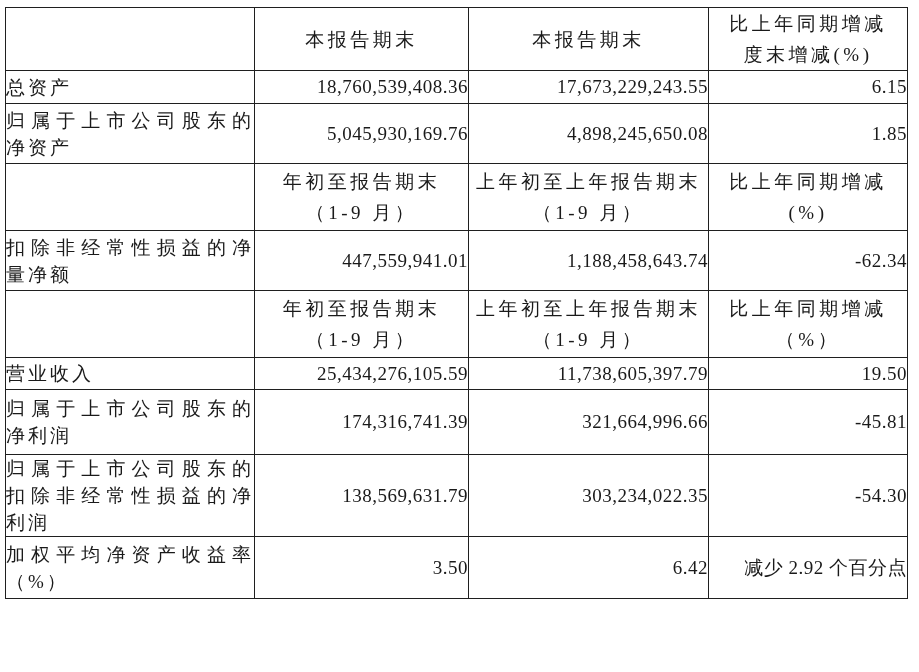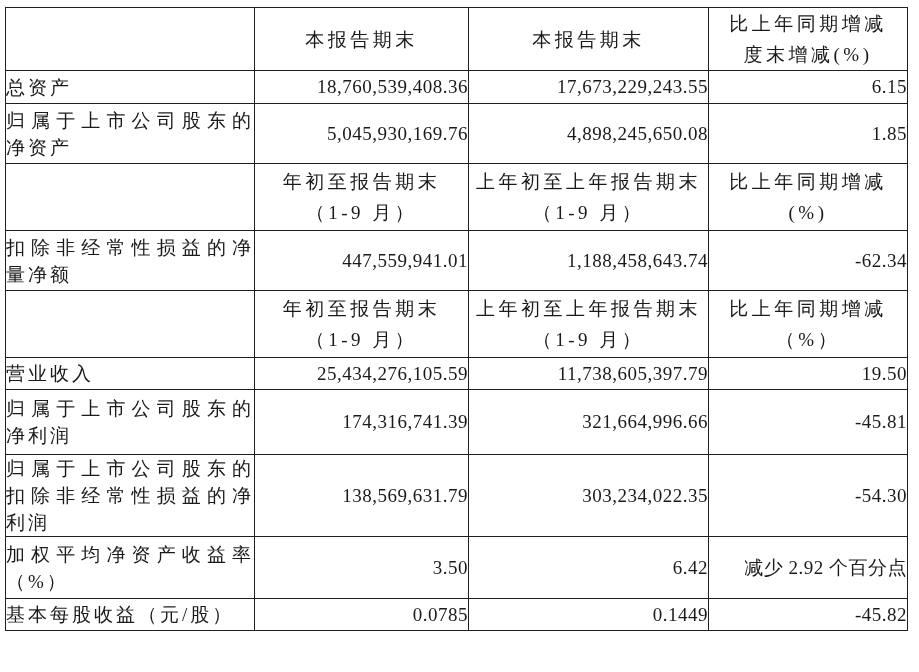--- a/index.html
+++ b/index.html
@@ -170,24 +170,16 @@
     <tr style="height:62px">
       <td class="label-cell">
         <div class="line">加权平均净资产收益率</div>
         <div class="line">（%）</div>
       </td>
       <td class="num-cell">3.50</td>
       <td class="num-cell">6.42</td>
       <td class="num-cell">减少 2.92 个百分点</td>
     </tr>
 
-    <tr style="height:32px">
-      <td class="label-cell">
-        <div class="line">基本每股收益（元/股）</div>
-      </td>
-      <td class="num-cell">0.0785</td>
-      <td class="num-cell">0.1449</td>
-      <td class="num-cell">-45.82</td>
-    </tr>
 
   </tbody>
     </table>
 </div>
 
 </body></html>

